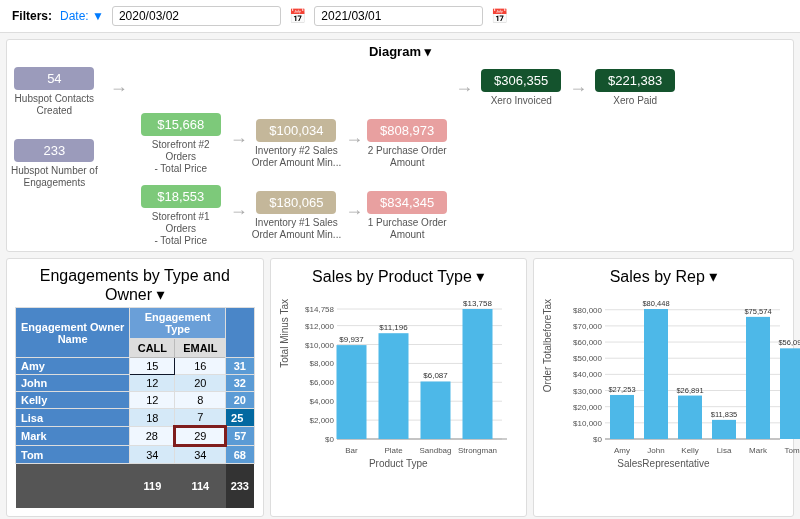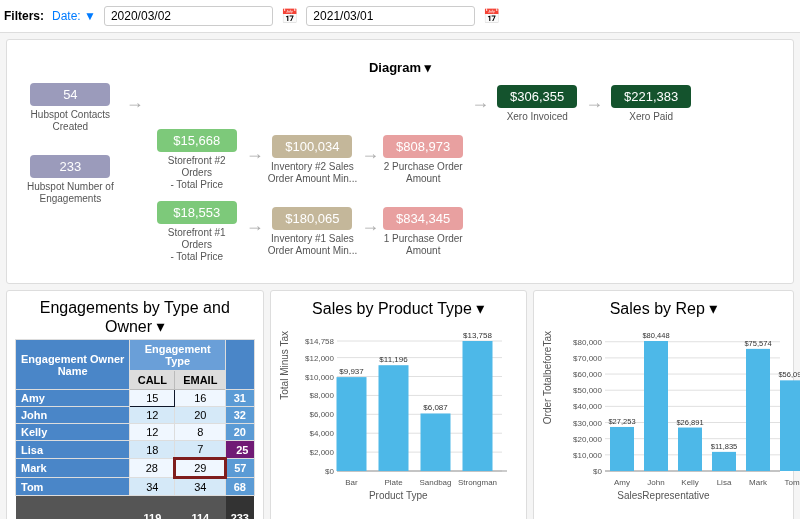--- a/index.html
+++ b/index.html
@@ -1,32 +1,32 @@
 <!DOCTYPE html>
 <html><head>
   <meta charset="utf-8">
   <style>
     * { box-sizing: border-box; margin: 0; padding: 0; }
     body { font-family: Arial, sans-serif; font-size: 12px; background: #f5f5f5; width: 800px; height: 519px; overflow: hidden; }
 
     
     .filters-bar {
-      display: flex; align-items: center; padding: 6px 4px; background: #fff;
+      display: flex; align-items: center; padding: 6px 12px; background: #fff;
       border-bottom: 1px solid #ddd; gap: 8px;
     }
     .filters-label { font-weight: bold; font-size: 12px; }
     .filter-date-label { color: #007bff; font-size: 12px; cursor: pointer; }
     .filter-input {
       border: 1px solid #ccc; padding: 2px 6px; font-size: 12px; border-radius: 3px;
     }
     .calendar-icon { font-size: 14px; color: #555; cursor: pointer; }
 
     
     .diagram-section {
-      background: #fff; border: 1px solid #ddd; margin: 6px; padding: 20px;
+      background: #fff; border: 1px solid #ddd; margin: 6px; padding: 4px;
       border-radius: 3px;
     }
     .diagram-title {
       text-align: center; font-size: 13px; font-weight: bold; margin-bottom: 8px; cursor: pointer;
     }
 
     .flow-node {
       display: flex; flex-direction: column; align-items: center; text-align: center;
     }
     .node-box {
@@ -186,21 +186,21 @@
           <tr>
     <td class="td-name" style="background:#4a86c8;color:#fff;font-weight:bold;border:1px solid #ddd;">Kelly</td>
     <td class="td-call" style="background:#f0f7ff;border:1px solid #ddd;text-align:center;">12</td>
     <td class="td-email" style="background:#f0f7ff;border:1px solid #ddd;text-align:center;">8</td>
     <td class="td-total" style="background:#5b9bd5;color:#fff;font-weight:bold;border:1px solid #ddd;text-align:center;">20</td>
   </tr>
           <tr>
     <td class="td-name" style="background:#4a86c8;color:#fff;font-weight:bold;border:1px solid #ddd;">Lisa</td>
     <td class="td-call" style="background:#d5e9f8;border:1px solid #ddd;text-align:center;">18</td>
     <td class="td-email" style="background:#d5e9f8;border:1px solid #ddd;text-align:center;">7</td>
-    <td class="td-total" style="background:#701a75;color:#fff;font-weight:bold;border:1px solid #ddd;text-align:right;">25</td>
+    <td class="td-total" style="background:#0369a1;color:#fff;font-weight:bold;border:1px solid #ddd;text-align:left;">25</td>
   </tr>
           <tr>
     <td class="td-name" style="background:#4a86c8;color:#fff;font-weight:bold;border:1px solid #ddd;">Mark</td>
     <td class="td-call" style="background:#f0f7ff;border:1px solid #ddd;text-align:center;">28</td>
     <td class="td-email" style="background:#f0f7ff;border:3px solid #7f1d1d;">29</td>
     <td class="td-total" style="background:#5b9bd5;color:#fff;font-weight:bold;border:1px solid #ddd;text-align:center;">57</td>
   </tr>
           <tr>
     <td class="td-name" style="background:#4a86c8;color:#fff;font-weight:bold;border:1px solid #ddd;">Tom</td>
     <td class="td-call" style="background:#d5e9f8;border:1px solid #ddd;text-align:center;">34</td>

